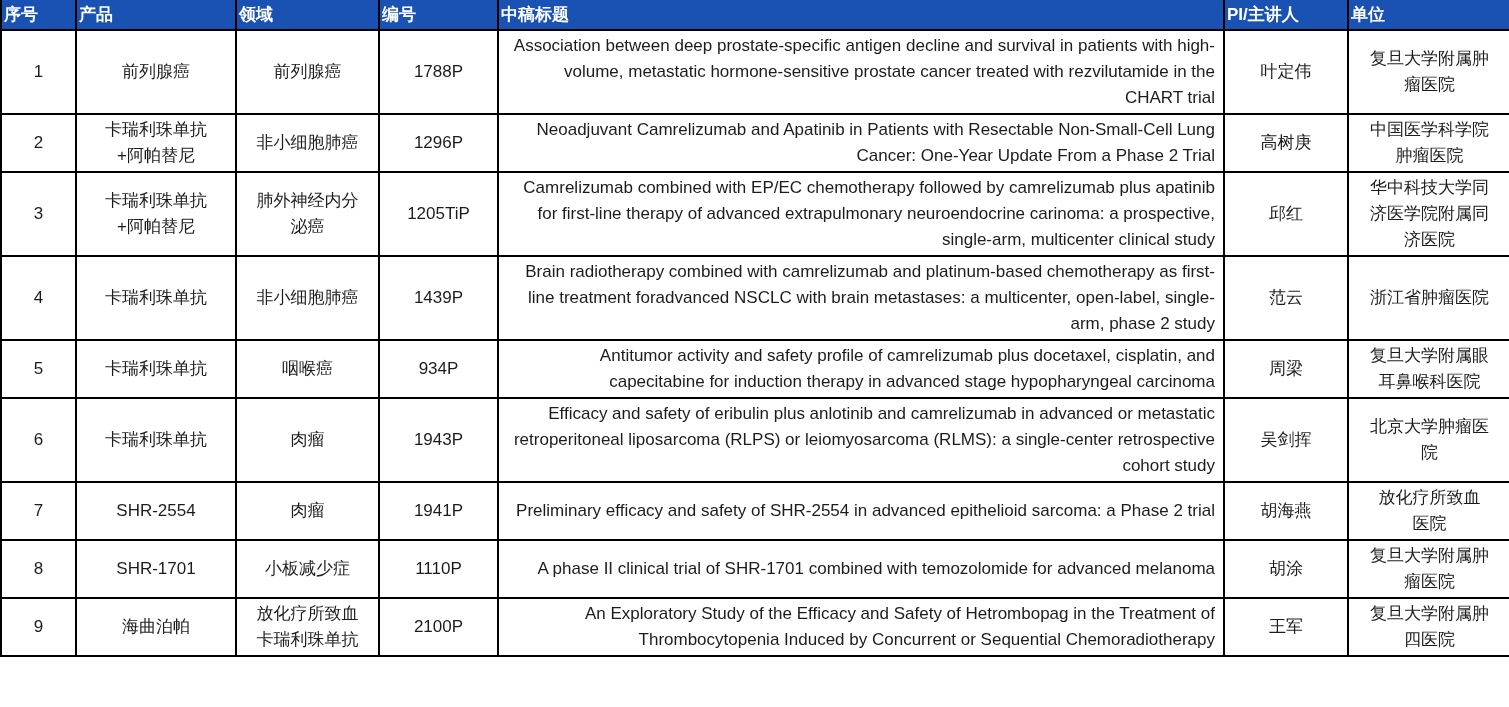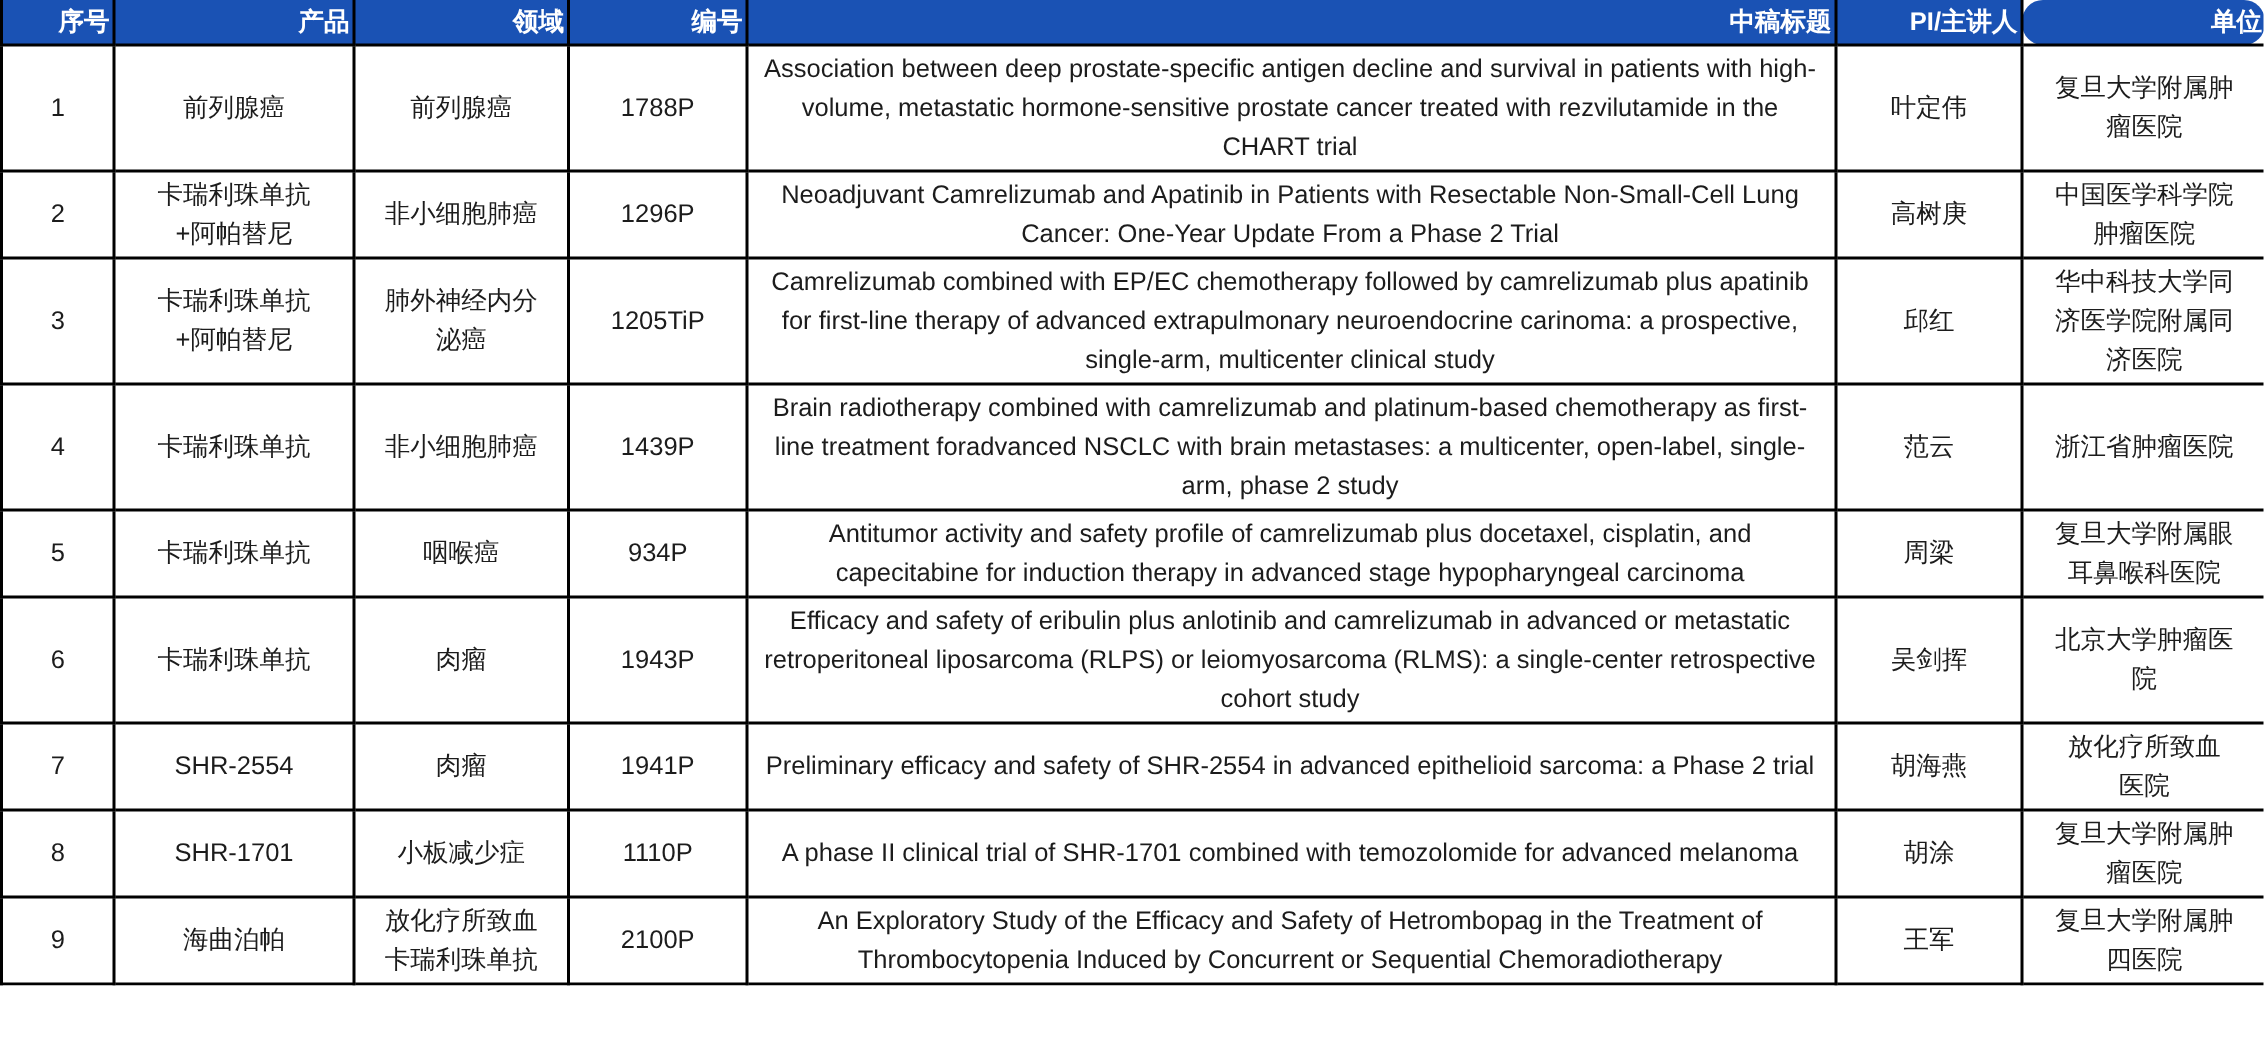--- a/index.html
+++ b/index.html
@@ -20,40 +20,40 @@
 
   th {
     background: var(--header-bg, #1a52b4);
     color: var(--header-text, #ffffff);
     font-weight: bold;
     font-size: 17px;
     height: 29px;
     padding: 0 2px;
     border: 2px solid #000;
     border-top: none;
-    text-align: right;
+    text-align: left;
     vertical-align: middle;
   }
   td {
     border: 2px solid #000;
     font-size: 17px;
     color: #1c1c1c;
     text-align: center;
     vertical-align: middle;
     line-height: 26px;
     padding: 2px 4px;
     white-space: pre-line;
     word-break: break-word;
   }
   td.title-cell {
-    text-align: center;
+    text-align: right;
     white-space: normal;
     padding: 2px 8px 2px 6px;
   }
-  th:last-child, td:last-child { border-right: none; border-radius: 14px; }
+  th:last-child, td:last-child { border-right: none; }
   th:first-child, td:first-child { border-left: 2px solid #000; }
 </style>
 </head>
 <body>
 
 <div class="wrap">
   <table>
     <colgroup>
       <col class="c-index">
         <col class="c-product">

